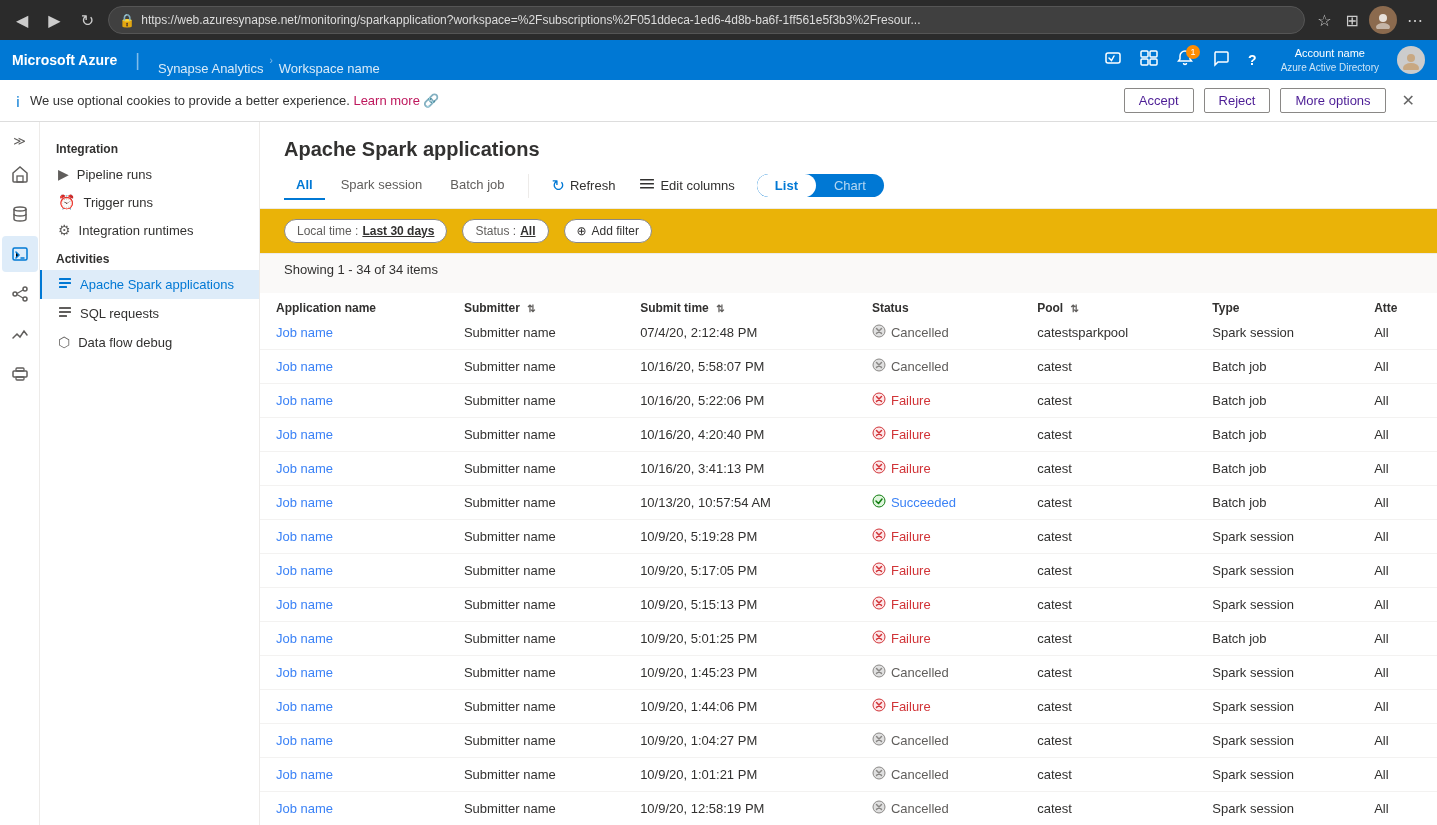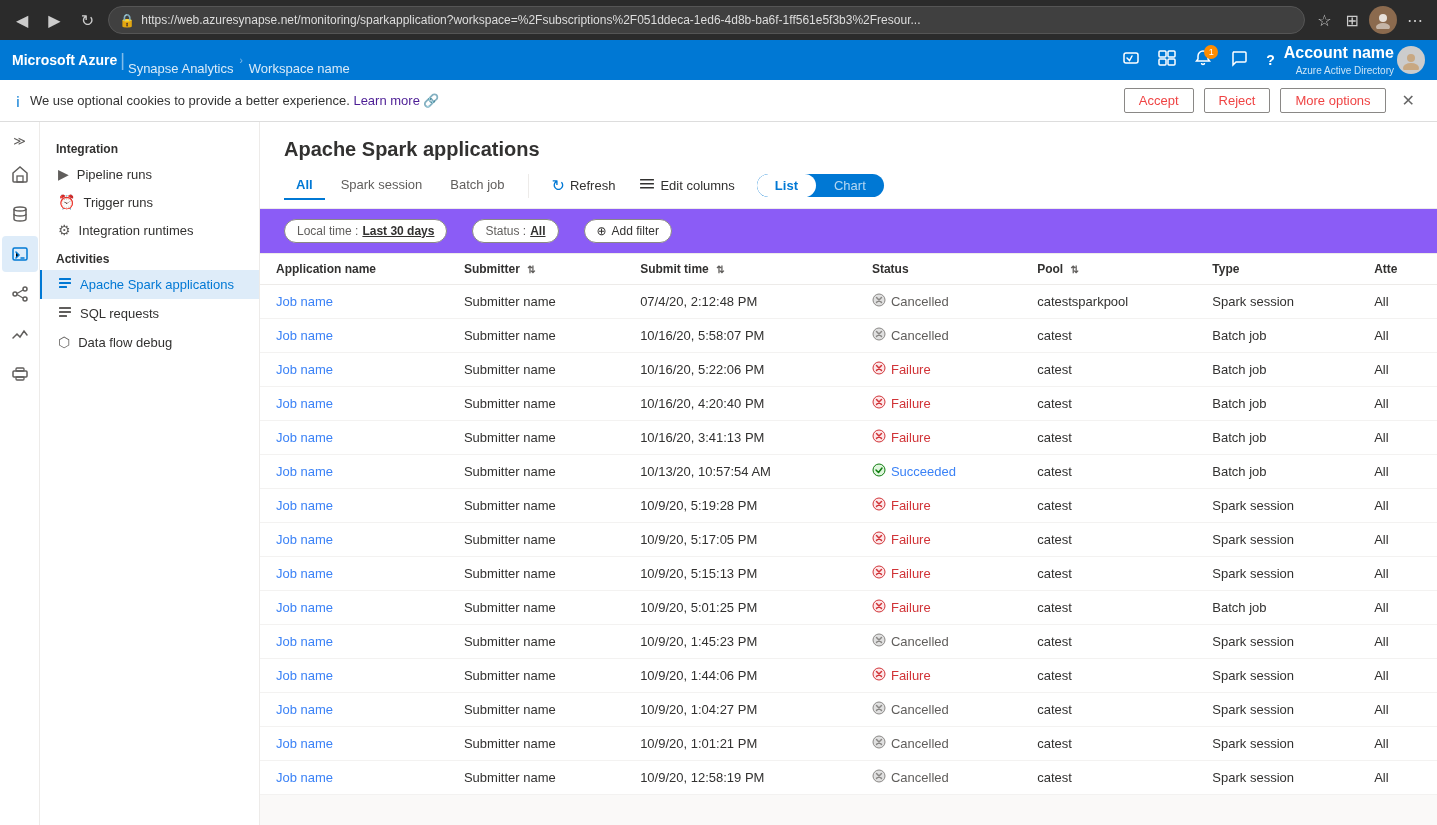--- a/index.html
+++ b/index.html
@@ -41,21 +41,21 @@
     .browser-action-btn { background: none; border: none; color: #ccc; font-size: 16px; cursor: pointer; padding: 4px; }
 
     
     .azure-topbar {
       background: #0078d4;
       height: 40px;
       display: flex;
       align-items: center;
       padding: 0 12px;
       color: #fff;
-      gap: 3px;
+      gap: 18px;
     }
     .azure-logo { font-weight: 600; font-size: 14px; }
     .azure-separator { color: rgba(255,255,255,0.5); font-size: 18px; }
     .azure-breadcrumb { display: flex; align-items: center; gap: 6px; font-size: 13px; }
     .azure-breadcrumb-item { color: rgba(255,255,255,0.85); margin-top: 16px; }
     .azure-breadcrumb-arrow { color: rgba(255,255,255,0.5); font-size: 10px; }
     .azure-topbar-spacer { flex: 1; }
     .azure-topbar-icons { display: flex; align-items: center; gap: 6px; }
     .azure-topbar-icon-btn {
       background: none;
@@ -75,21 +75,21 @@
       font-size: 9px;
       min-width: 14px;
       height: 14px;
       border-radius: 7px;
       display: flex;
       align-items: center;
       justify-content: center;
       padding: 0 2px;
     }
     .azure-account { text-align: right; font-size: 11px; line-height: 1.3; }
-    .azure-account-name { font-weight: 700; font-size: 16px; }
+    .azure-account-name { font-weight: 400; font-size: 11px; text-align: center; }
     .azure-avatar {
       width: 28px; height: 28px;
       border-radius: 50%;
       background: #ccc;
       overflow: hidden;
       display: flex;
       align-items: center;
       justify-content: center;
       font-size: 14px;
     }
@@ -99,29 +99,29 @@
       background: #fff;
       border-bottom: 1px solid #ddd;
       padding: 8px 16px;
       display: flex;
       align-items: center;
       gap: 10px;
       font-size: 13px;
     }
     .cookie-banner-icon { color: #0078d4; font-size: 15px; }
     .cookie-banner-text { flex: 1; color: #333; }
-    .cookie-banner-link { color: #4c1d95; text-decoration: none; }
+    .cookie-banner-link { color: #be185d; text-decoration: none; }
     .cookie-btn {
       border: 1px solid #8a8886;
       background: #fff;
       padding: 4px 14px;
       font-size: 13px;
       cursor: pointer;
       border-radius: 2px;
-      color: #ef4444;
+      color: #4c1d95;
     }
     .cookie-close { background: none; border: none; font-size: 16px; cursor: pointer; color: #666; padding: 2px 6px; }
 
     
     .main-layout {
       display: flex;
       height: calc(825px - 40px - 40px - 38px);
       overflow: hidden;
     }
 
@@ -254,23 +254,23 @@
     }
     .view-toggle-btn.active {
       background: #fff;
       color: #0078d4;
       font-weight: 600;
     }
 
     .filter-bar {
       display: flex;
       align-items: center;
-      gap: 25px;
+      gap: 15px;
       padding: 10px 24px;
-      background: #8b5cf6;
+      background: #eab308;
       border-bottom: 1px solid #edebe9;
     }
     .filter-pill {
       display: flex;
       align-items: center;
       gap: 4px;
       border: 1px solid #8a8886;
       border-radius: 20px;
       padding: 4px 12px;
       font-size: 12px;
@@ -314,21 +314,21 @@
     thead th {
       background: #fff;
       border-bottom: 1px solid #edebe9;
       padding: 8px 16px;
       text-align: left;
       font-weight: 600;
       font-size: 12px;
       color: #323130;
       white-space: nowrap;
       position: sticky;
-      top: 0;
+      top: 8px;
       z-index: 1;
     }
     thead th .sort-icon { margin-left: 4px; font-size: 10px; color: #605e5c; }
     tbody tr { background: #fff; border-bottom: 1px solid #f3f2f1; }
     tbody td { padding: 8px 16px; font-size: 13px; color: #323130; white-space: nowrap; }
     .job-link { color: #3b82f6; text-decoration: none; cursor: pointer; }
 
     .status-badge {
       display: inline-flex;
       align-items: center;
@@ -558,20 +558,23 @@
           <span>:</span>
         </span>
         <span class="filter-pill-value">All</span>
       </button>
       <button class="add-filter-btn">
         <span>⊕</span>
         <span>Add filter</span>
       </button>
     </div>
 
+    <div class="results-info">
+      <span>Showing 1 - 34 of 34 items</span>
+    </div>
 
     <div class="table-container">
       <table>
         <thead>
           <tr>
             <th>
               <span>Application name</span>
             </th>
             <th style="cursor:pointer;">
               <span>Submitter</span>

